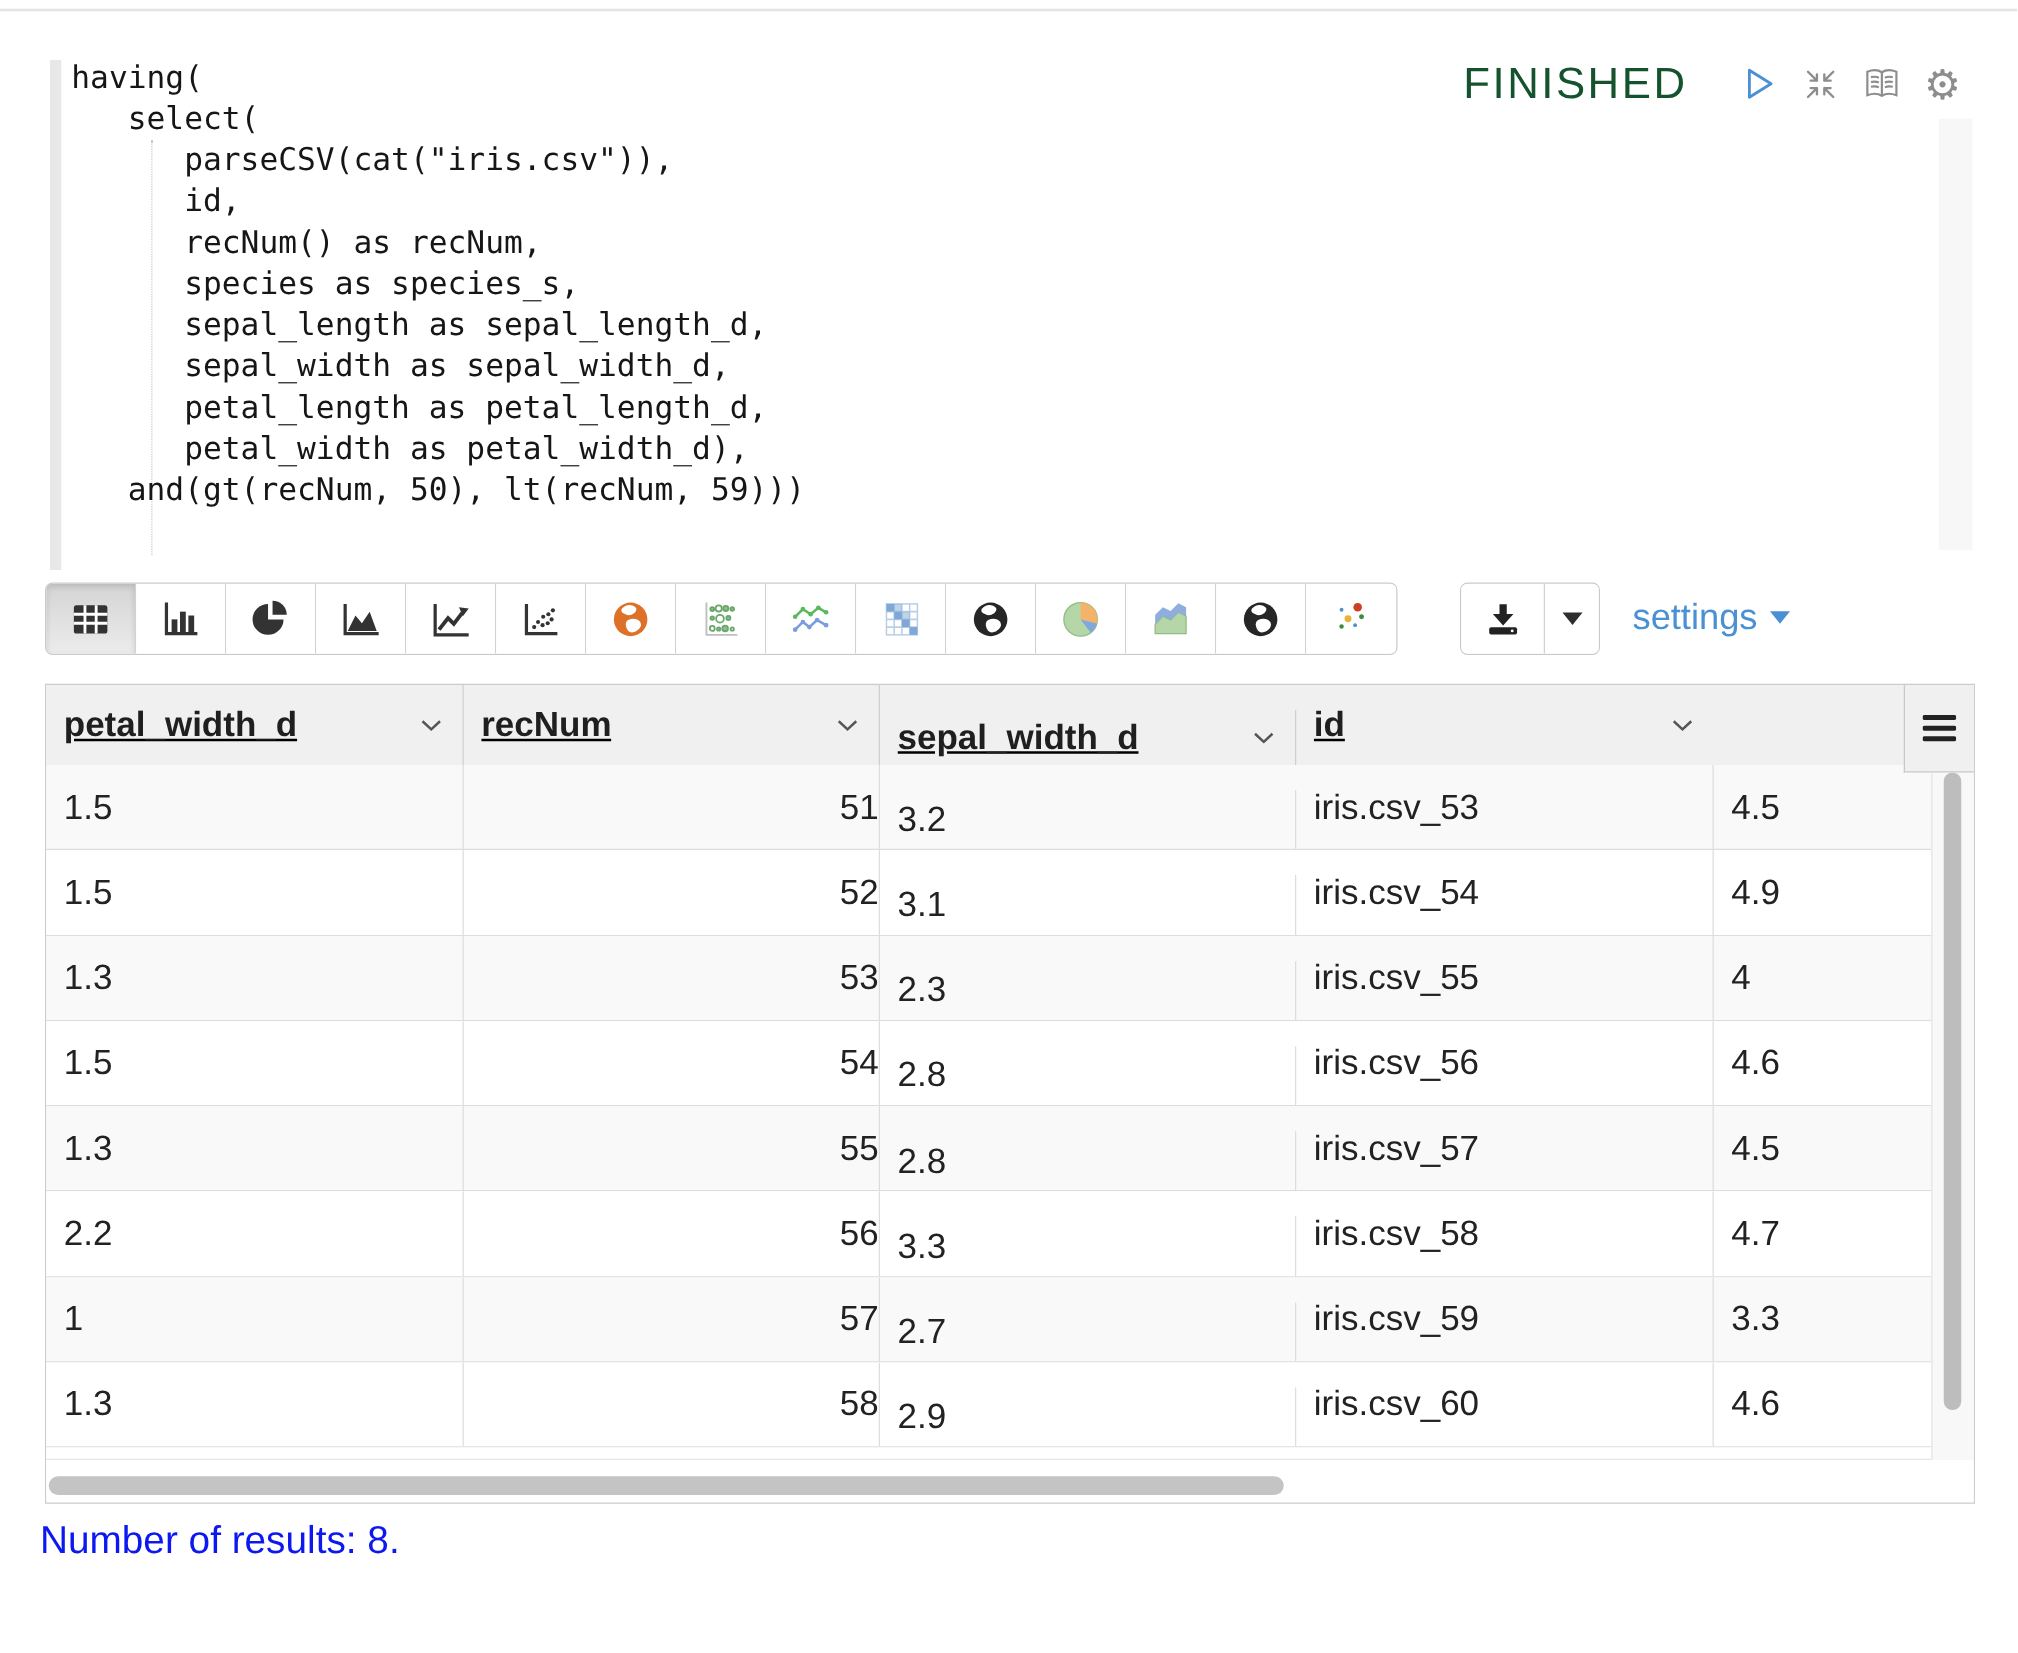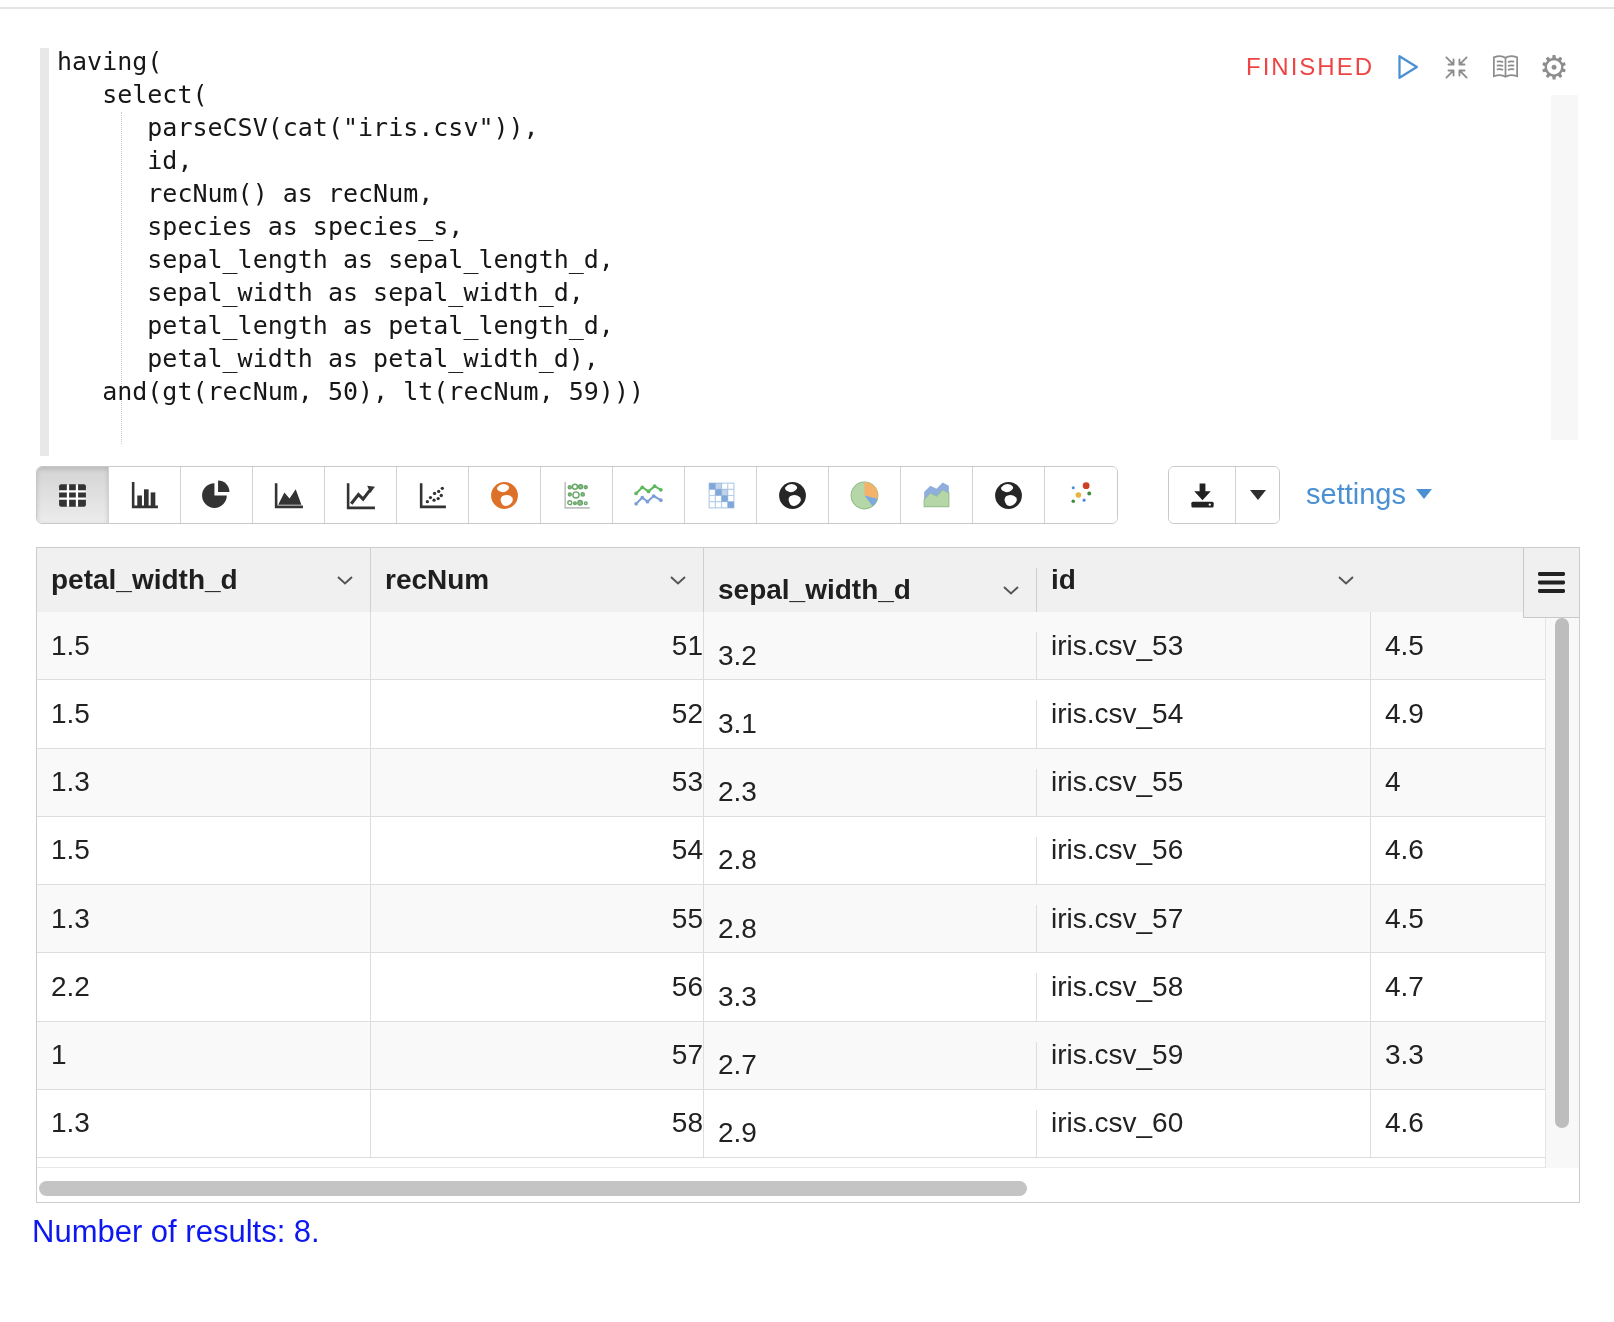--- a/index.html
+++ b/index.html
@@ -10,21 +10,21 @@
   
   .editor-gutter{position:absolute;left:40px;top:48px;width:9px;height:408px;background:#e8e8e8;}
   .indent-guide{position:absolute;left:121px;top:112px;height:332px;width:0;border-left:1px dotted #c9c9c9;}
   .code{position:absolute;left:57px;top:45px;margin:0;
         font-family:"DejaVu Sans Mono","Liberation Mono",monospace;
         font-size:25px;line-height:33px;color:#161616;white-space:pre;}
   .editor-vscroll{position:absolute;left:1551px;top:95px;width:27px;height:345px;background:#f7f7f7;}
 
   
   .status-bar{position:absolute;top:48px;right:44px;height:38px;display:flex;align-items:center;gap:17px;}
-  .status-label{color:#ef4444;font-size:24px;letter-spacing:2px;margin-right:0;}
+  .status-label{color:#14532d;font-size:35px;letter-spacing:2px;margin-right:24px;}
   .ctl{display:flex;align-items:center;justify-content:center;width:32px;height:34px;cursor:pointer;background:none;border:none;padding:0;}
   .gear-glyph{font-size:33px;color:#8d8d8d;line-height:1;}
 
   
   .toolbar{position:absolute;left:0;top:466px;width:100%;height:56px;}
   .chart-group{position:absolute;left:36px;top:0;display:flex;border:1px solid #c9c9c9;border-radius:6px;overflow:hidden;background:#fff;}
   .chart-btn{width:72px;height:56px;background:#fff;border:none;border-right:1px solid #d2d2d2;
              display:flex;align-items:center;justify-content:center;cursor:pointer;padding:0;}
   .chart-btn:last-child{border-right:none;}
   .chart-btn.active{background:linear-gradient(#d4d4d4,#ececec);box-shadow:inset 0 2px 5px rgba(0,0,0,.14);}
@@ -32,21 +32,21 @@
   .dl-group{position:absolute;left:1168px;top:0;display:flex;border:1px solid #c9c9c9;border-radius:6px;overflow:hidden;background:#fff;}
   .dl-btn{width:66px;height:56px;background:#fff;border:none;display:flex;align-items:center;justify-content:center;cursor:pointer;}
   .dl-caret-btn{width:44px;height:56px;background:#fff;border:none;border-left:1px solid #d2d2d2;display:flex;align-items:center;justify-content:center;cursor:pointer;}
   .caret{width:0;height:0;border-left:8px solid transparent;border-right:8px solid transparent;border-top:10px solid #2e2e2e;}
   .settings-link{position:absolute;left:1306px;top:0;height:56px;display:flex;align-items:center;
                  color:#4a90d2;font-size:29px;cursor:pointer;text-decoration:none;}
   .settings-caret{width:0;height:0;border-left:8px solid transparent;border-right:8px solid transparent;border-top:10px solid #4a90d2;margin-left:10px;}
 
   
   .table-wrap{position:absolute;left:36px;top:547px;width:1542px;height:654px;border:1px solid #cccccc;background:#fff;}
-  .thead{position:absolute;left:0;top:0;width:100%;height:64px;background:#f0f0f0;border-bottom:1px solid #c9c9c9;display:flex;}
+  .thead{position:absolute;left:0;top:0;width:100%;height:64px;background:#f0f0f0;border-bottom:1px solid #c9c9c9;display:flex;text-decoration:underline;}
   .th{display:flex;align-items:center;padding-left:14px;box-sizing:border-box;border-right:1px solid #cfcfcf;
       font-size:28px;font-weight:bold;color:#1f1f1f;overflow:hidden;white-space:nowrap;}
   .th:last-child{border-right:none;}
   .th-label{overflow:hidden;text-overflow:clip;white-space:nowrap;}
   .chev{width:18px;height:10px;margin-left:auto;margin-right:16px;flex:none;cursor:pointer;}
   .col0{width:334px;flex:none;}.col1{width:333px;flex:none;justify-content:flex-end;}.col2{width:333px;flex:none;margin-top:20px;}
   .col3{width:334px;flex:none;}.col4{flex:1;min-width:0;}
   .burger-btn{position:absolute;top:0;right:0;width:56px;height:70px;background:#f0f0f0;
               border:none;border-left:1px solid #c9c9c9;border-bottom:1px solid #c9c9c9;
               display:flex;align-items:center;justify-content:center;cursor:pointer;z-index:3;}

